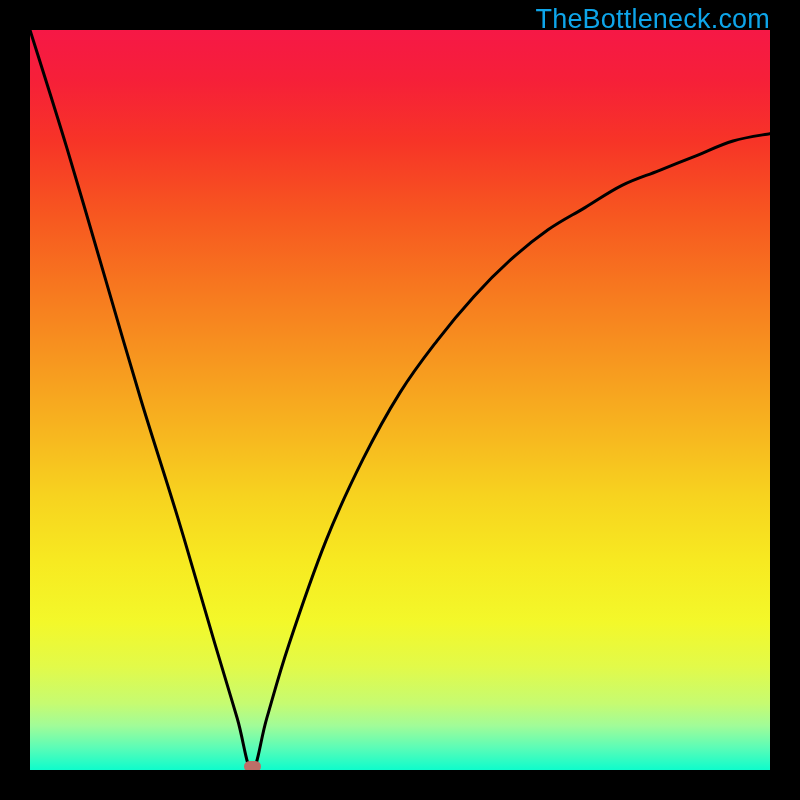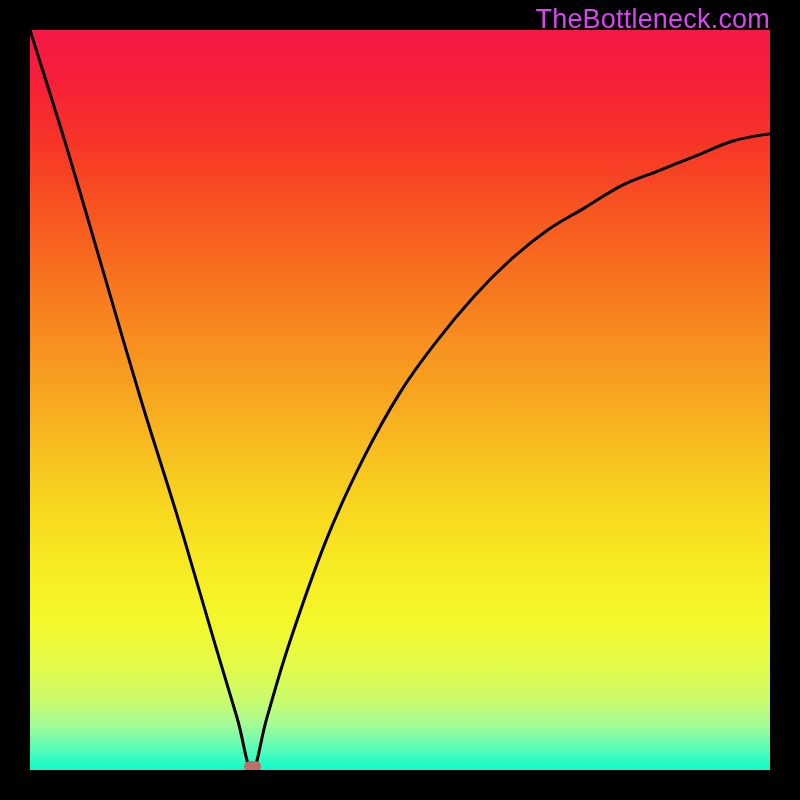--- a/index.html
+++ b/index.html
@@ -28,21 +28,21 @@
 
   .curve-svg {
     position: absolute;
     inset: 0;
   }
 
   .watermark {
     position: absolute;
     top: 4px;
     right: 30px;
-    color: #d946ef;
+    color: #0ea5e9;
     font-size: 27px;
     font-weight: 400;
     letter-spacing: 0.2px;
   }
 
   .marker {
     position: absolute;
     width: 17px;
     height: 11px;
     background: #bd6f68;

